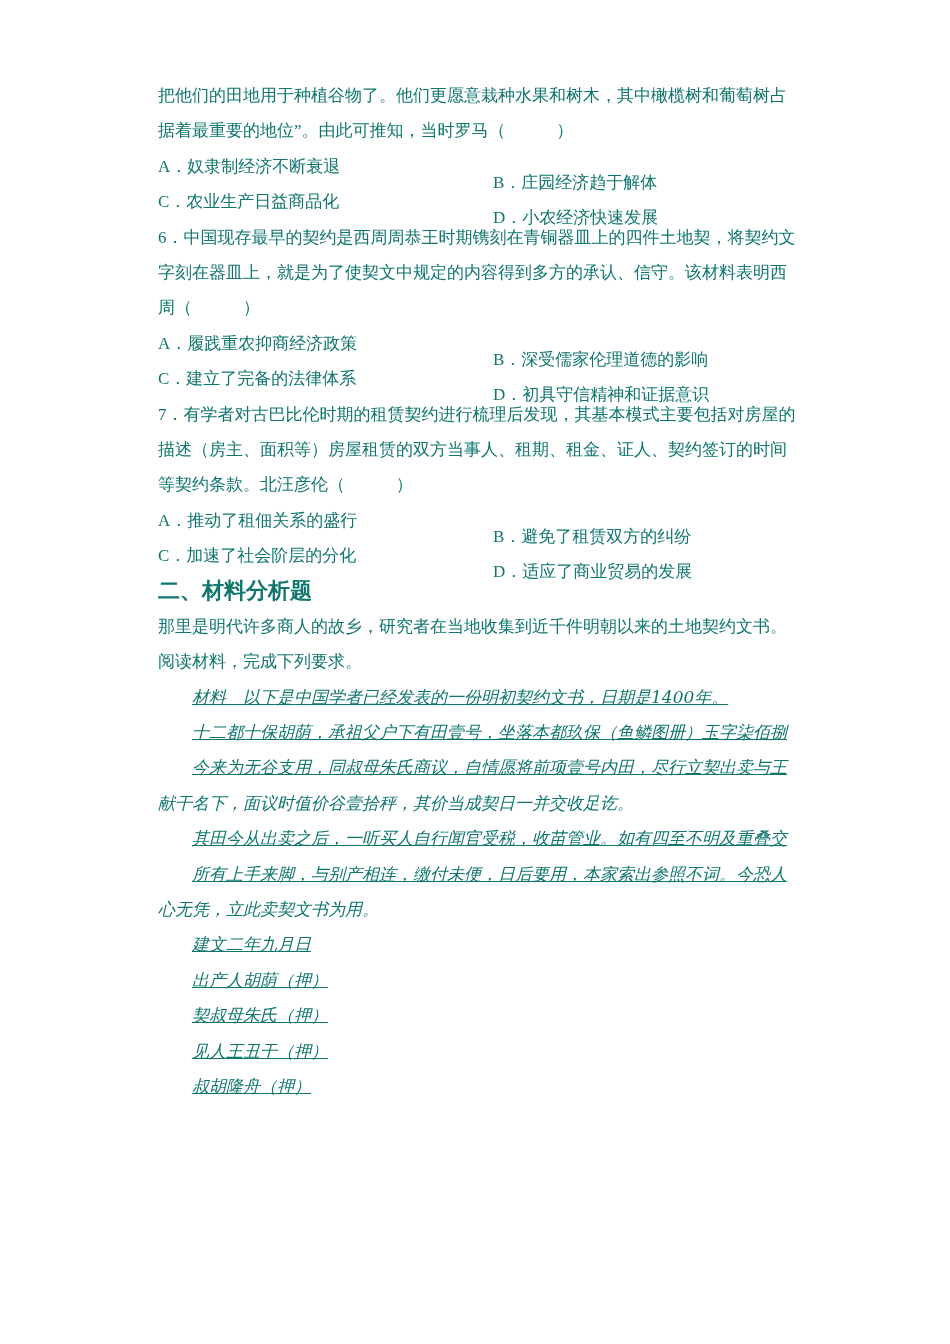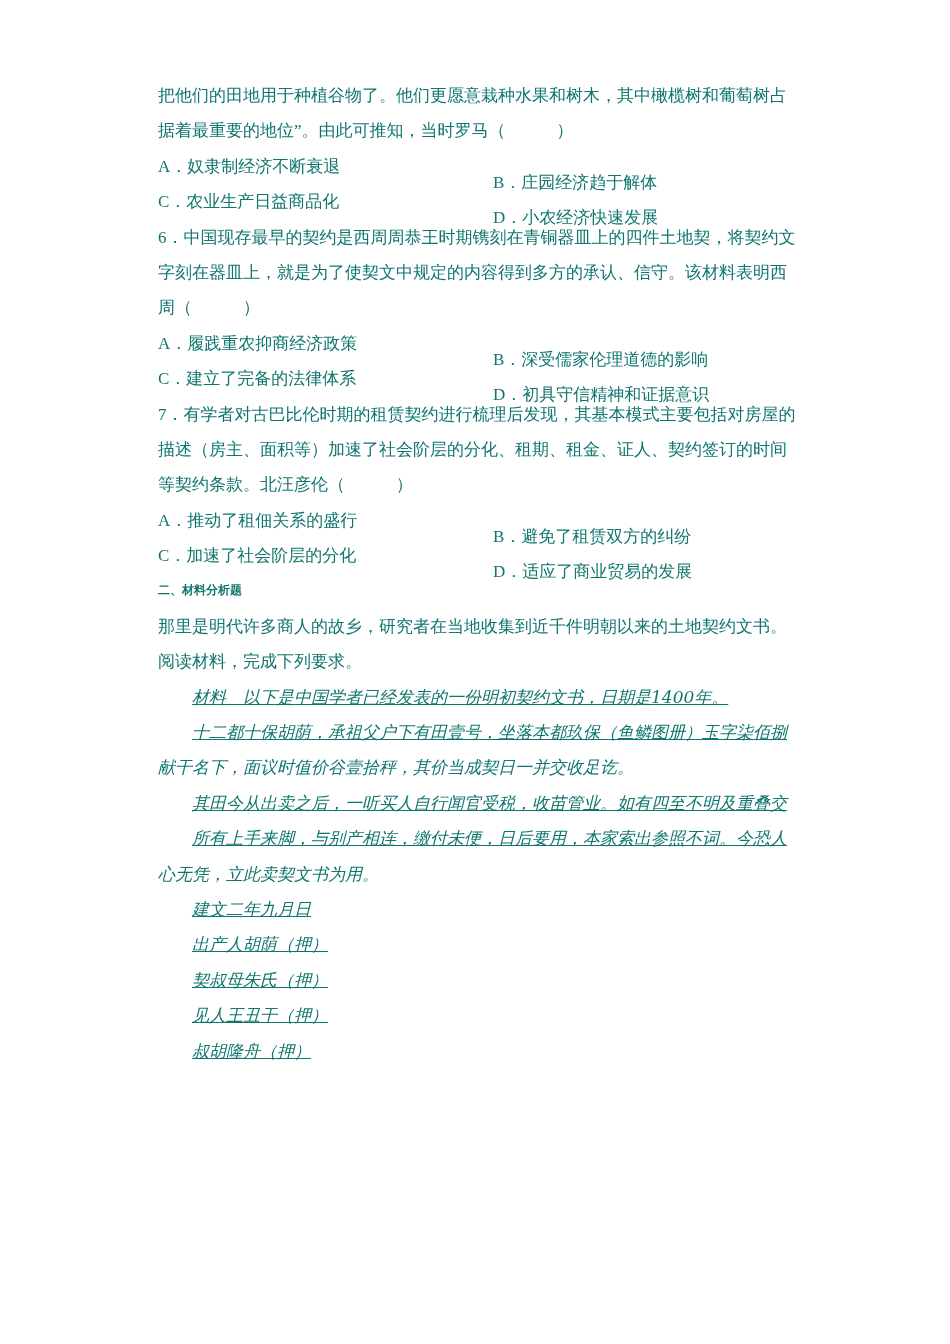--- a/index.html
+++ b/index.html
@@ -31,21 +31,21 @@
   .song {
     font-family: "Liberation Serif", "DejaVu Serif", serif;
   }
   .kai {
     font-family: "DejaVu Serif", "Liberation Serif", serif;
     font-style: italic;
   }
   .heading {
     font-family: "Liberation Sans", "DejaVu Sans", sans-serif;
     font-weight: bold;
-    font-size: 12px;
+    font-size: 22px;
   }
   .indent {
     padding-left: 34px;
     text-decoration: underline;
   }
   .opt-right {
     position: absolute;
     left: 335px;
     top: 0;
     margin-top: 16px;
@@ -59,29 +59,30 @@
       <div class="line song">把他们的田地用于种植谷物了。他们更愿意栽种水果和树木，其中橄榄树和葡萄树占</div>
       <div class="line song">据着最重要的地位”。由此可推知，当时罗马（　　　）</div>
       <div class="line song"><span>A．奴隶制经济不断衰退</span><span class="opt-right">B．庄园经济趋于解体</span></div>
       <div class="line song"><span>C．农业生产日益商品化</span><span class="opt-right">D．小农经济快速发展</span></div>
       <div class="line song">6．中国现存最早的契约是西周周恭王时期镌刻在青铜器皿上的四件土地契，将契约文</div>
       <div class="line song">字刻在器皿上，就是为了使契文中规定的内容得到多方的承认、信守。该材料表明西</div>
       <div class="line song">周（　　　）</div>
       <div class="line song"><span>A．履践重农抑商经济政策</span><span class="opt-right">B．深受儒家伦理道德的影响</span></div>
       <div class="line song"><span>C．建立了完备的法律体系</span><span class="opt-right">D．初具守信精神和证据意识</span></div>
       <div class="line song">7．有学者对古巴比伦时期的租赁契约进行梳理后发现，其基本模式主要包括对房屋的</div>
-      <div class="line song">描述（房主、面积等）加速了社会阶层的分化、租期、租金、证人、契约签订的时间</div>
+      <div class="line song">描述（房主、面积等）房屋租赁的双方当事人、租期、租金、证人、契约签订的时间</div>
       <div class="line song">等契约条款。北汪彦伦（　　　）</div>
       <div class="line song"><span>A．推动了租佃关系的盛行</span><span class="opt-right">B．避免了租赁双方的纠纷</span></div>
       <div class="line song"><span>C．加速了社会阶层的分化</span><span class="opt-right">D．适应了商业贸易的发展</span></div>
       <div class="line heading">二、材料分析题</div>
       <div class="line song">那里是明代许多商人的故乡，研究者在当地收集到近千件明朝以来的土地契约文书。</div>
       <div class="line song">阅读材料，完成下列要求。</div>
       <div class="line kai indent">材料　以下是中国学者已经发表的一份明初契约文书，日期是1400年。</div>
       <div class="line kai indent">十二都十保胡荫，承祖父户下有田壹号，坐落本都玖保（鱼鳞图册）玉字柒佰捌</div>
+      <div class="line kai indent">今来为无谷支用，同叔母朱氏商议，自情愿将前项壹号内田，尽行立契出卖与王</div>
       <div class="line kai">献干名下，面议时值价谷壹拾秤，其价当成契日一并交收足讫。</div>
       <div class="line kai indent">其田今从出卖之后，一听买人自行闻官受税，收苗管业。如有四至不明及重叠交</div>
       <div class="line kai indent">所有上手来脚，与别产相连，缴付未便，日后要用，本家索出参照不词。今恐人</div>
       <div class="line kai">心无凭，立此卖契文书为用。</div>
       <div class="line kai indent">建文二年九月日</div>
       <div class="line kai indent">出产人胡荫（押）</div>
       <div class="line kai indent">契叔母朱氏（押）</div>
       <div class="line kai indent">见人王丑干（押）</div>
       <div class="line kai indent">叔胡隆舟（押）</div>
     </div>

